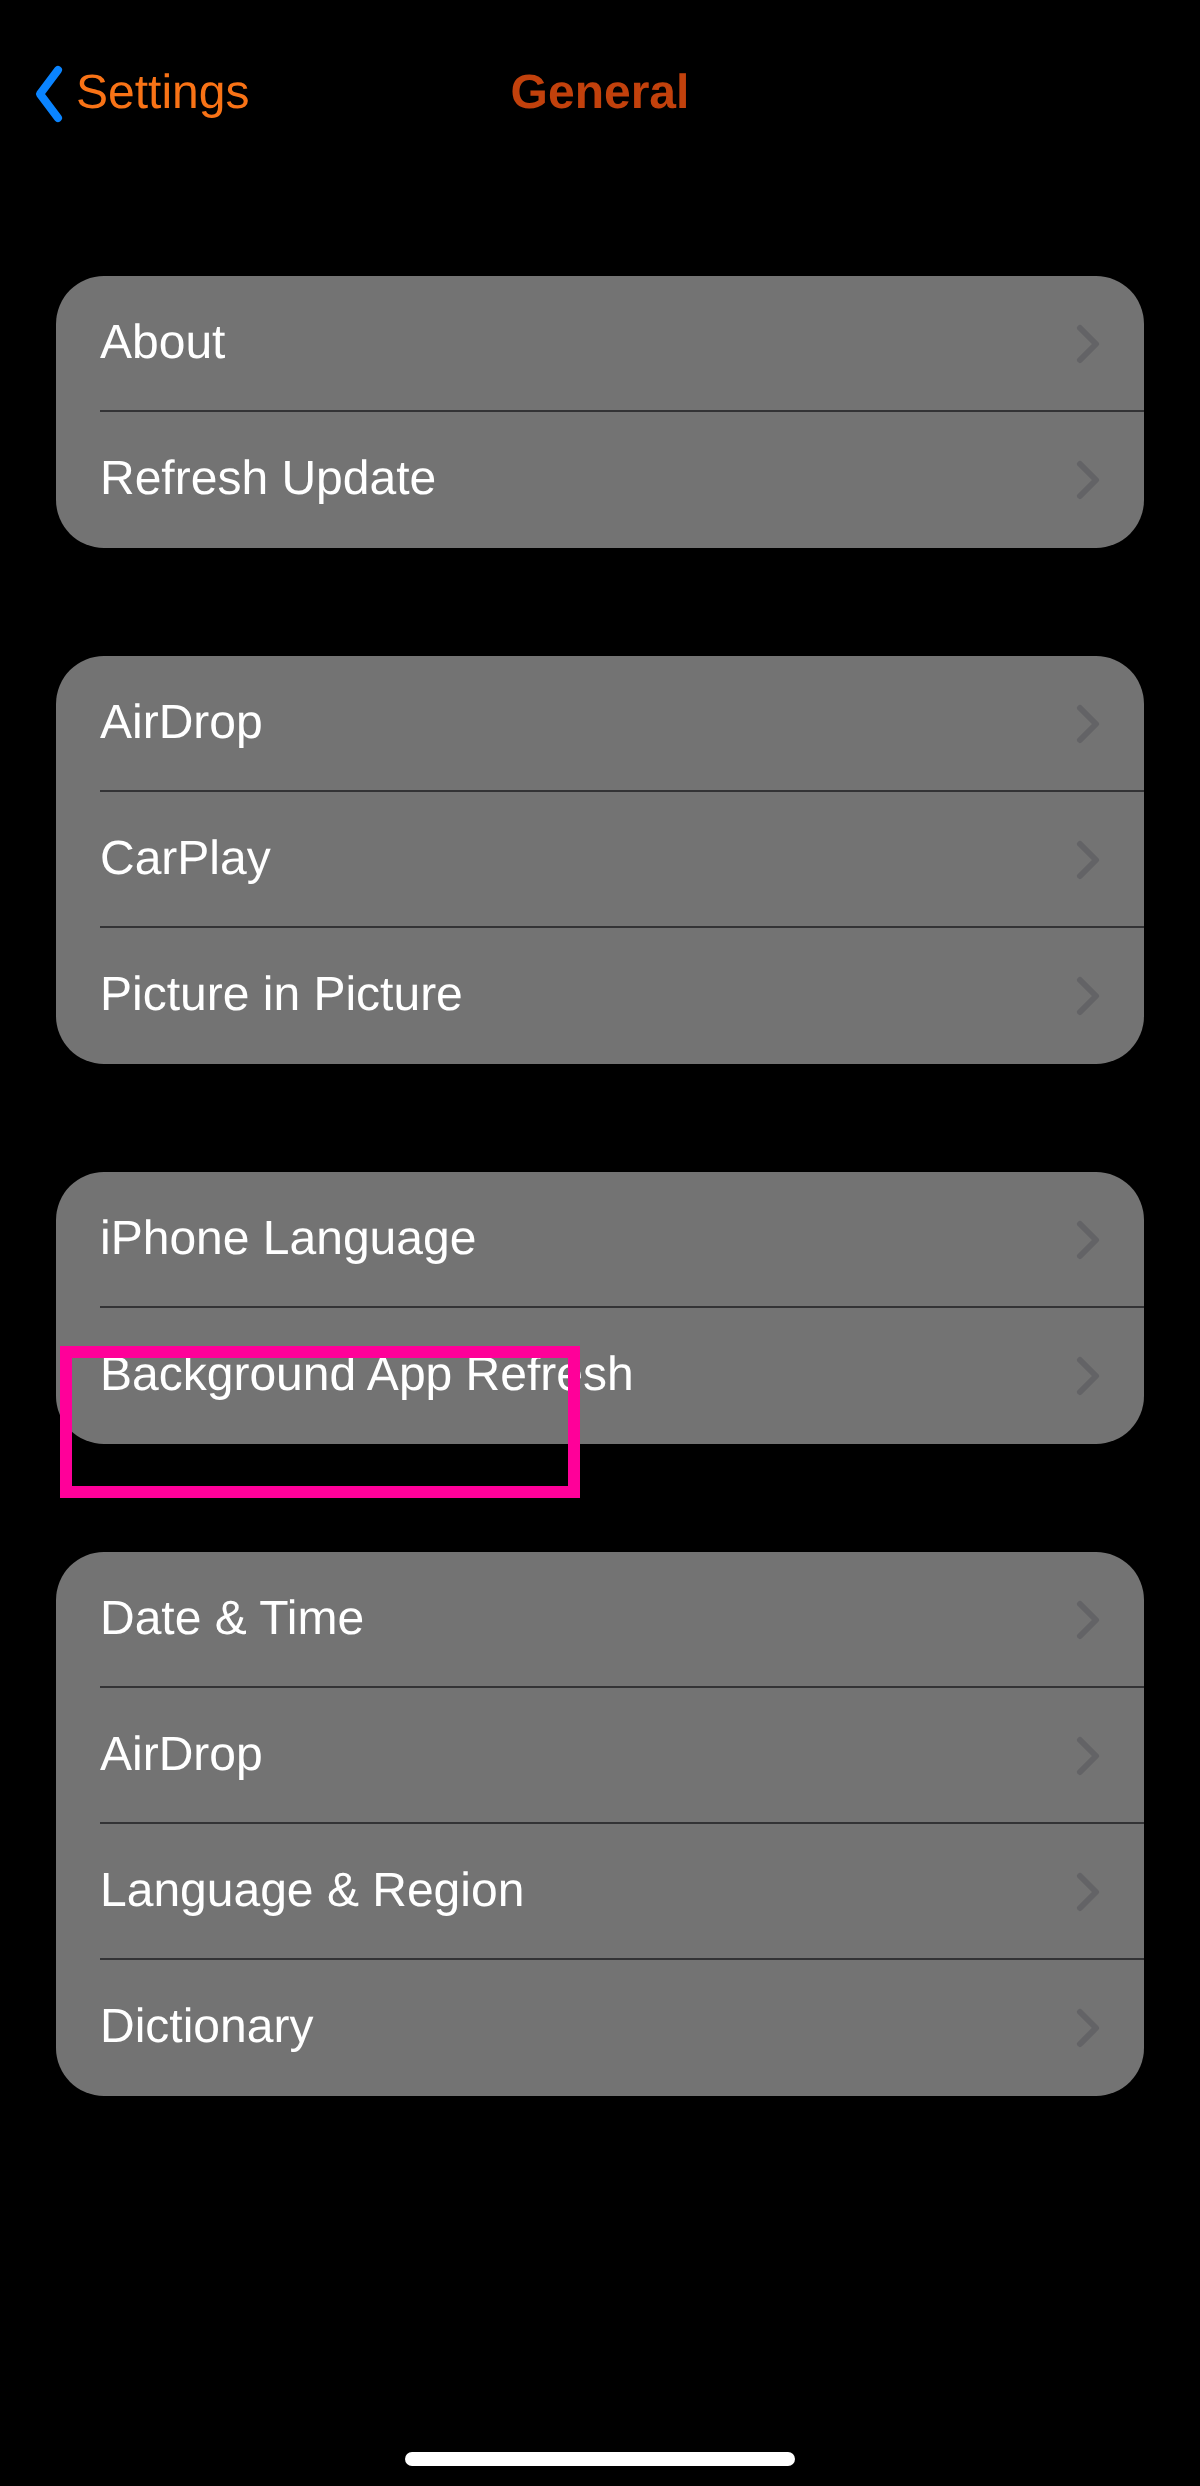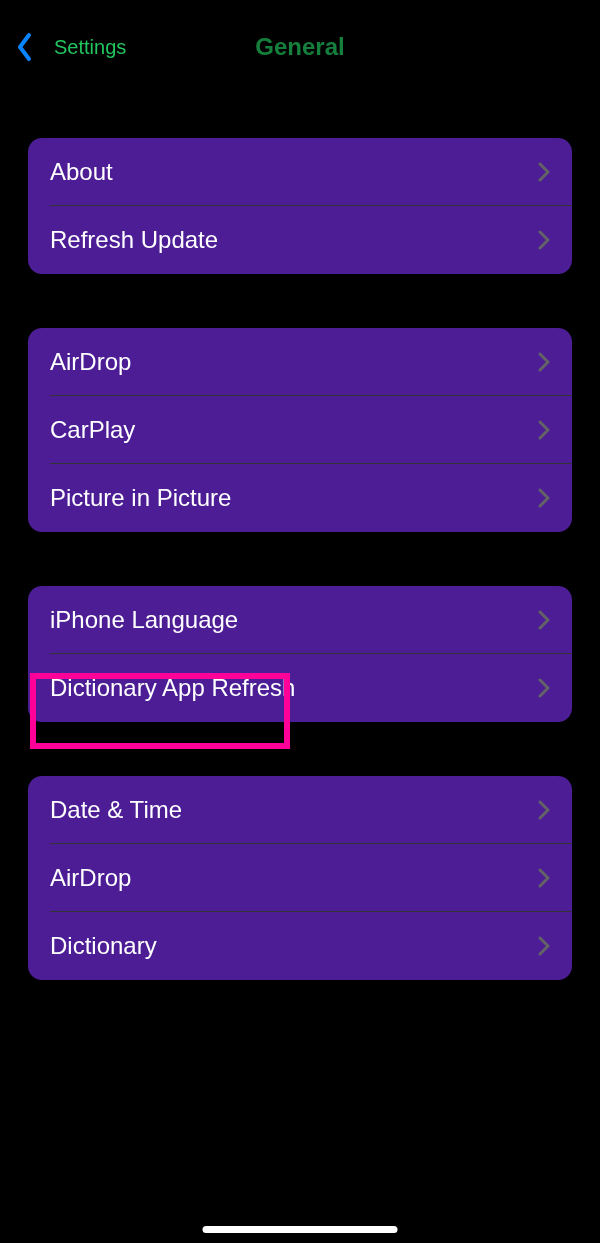--- a/index.html
+++ b/index.html
@@ -20,43 +20,43 @@
     .navbar {
       display: flex;
       align-items: center;
       padding: 30px 16px 20px 16px;
       position: relative;
       height: 84px;
     }
     .back-link {
       display: flex;
       align-items: center;
-      color: #22c55e;
-      font-size: 20px;
-      gap: 20px;
+      color: #f97316;
+      font-size: 24px;
+      gap: 4px;
       cursor: pointer;
     }
     .back-link svg {
       width: 18px;
       height: 30px;
     }
     .nav-title {
       position: absolute;
       left: 50%;
       transform: translateX(-50%);
       font-size: 24px;
       font-weight: 600;
-      color: #15803d;
+      color: #c2410c;
     }
     .content {
       padding: 54px 28px 0 28px;
     }
     .group {
-      background: #4c1d95;
-      border-radius: 14px;
+      background: #737373;
+      border-radius: 24px;
       margin-bottom: 54px;
       overflow: hidden;
     }
     .row {
       display: flex;
       align-items: center;
       justify-content: space-between;
       padding: 20px 22px;
       font-size: 24px;
       color: #ffffff;
@@ -153,41 +153,47 @@
   </div>
 
   <div class="group">
     <div class="row">
       <span>iPhone Language</span>
       <svg class="chevron" viewBox="0 0 12 20">
           <path d="M2 2 L10 10 L2 18"></path>
         </svg>
     </div>
     <div class="row">
-      <span>Dictionary App Refresh</span>
+      <span>Background App Refresh</span>
       <svg class="chevron" viewBox="0 0 12 20">
           <path d="M2 2 L10 10 L2 18"></path>
         </svg>
     </div>
   </div>
 
   <div class="group" style="margin-bottom:18px">
     <div class="row">
       <span>Date &amp; Time</span>
       <svg class="chevron" viewBox="0 0 12 20">
           <path d="M2 2 L10 10 L2 18"></path>
         </svg>
     </div>
     <div class="row">
       <span>AirDrop</span>
       <svg class="chevron" viewBox="0 0 12 20">
           <path d="M2 2 L10 10 L2 18"></path>
         </svg>
     </div>
     <div class="row">
+      <span>Language &amp; Region</span>
+      <svg class="chevron" viewBox="0 0 12 20">
+          <path d="M2 2 L10 10 L2 18"></path>
+        </svg>
+    </div>
+    <div class="row">
       <span>Dictionary</span>
       <svg class="chevron" viewBox="0 0 12 20">
           <path d="M2 2 L10 10 L2 18"></path>
         </svg>
     </div>
   </div>
 
 </div>
 
 <div class="highlight" id="hl" style="top: 673px; left: 30px; width: 260px; height: 76px;"></div>

